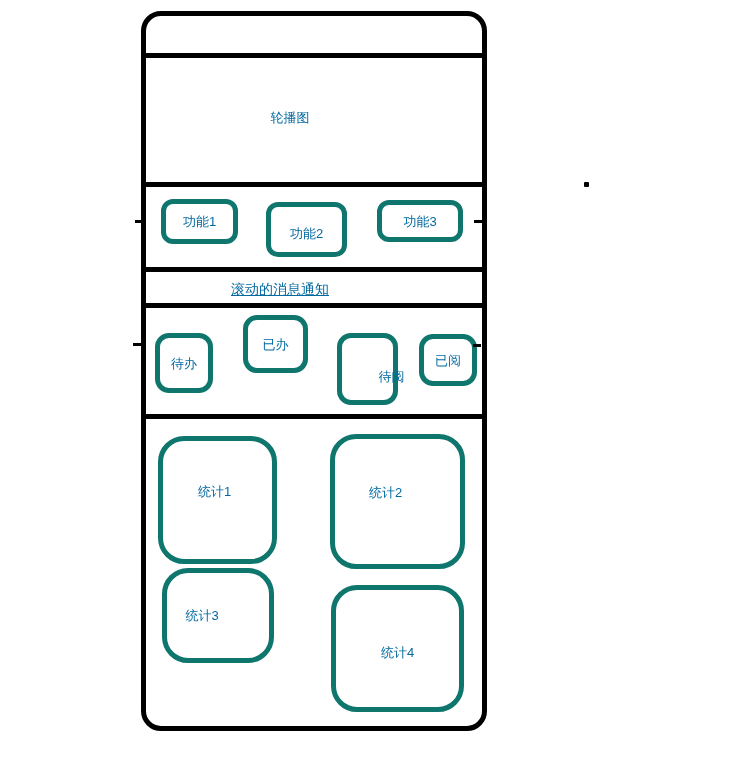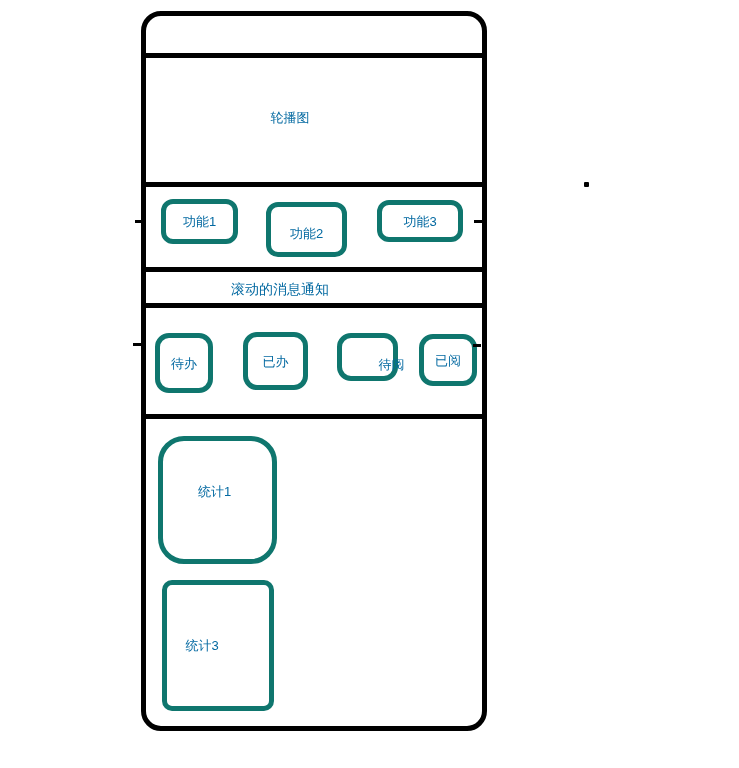--- a/index.html
+++ b/index.html
@@ -30,42 +30,42 @@
     font-size:13px; line-height:1; white-space:nowrap;
   }
   .fnbtn { border-radius:12px; }
   .fn1 { left:161px; top:199px; width:77px; height:45px; }
   .fn2 { left:266px; top:202px; width:81px; height:55px; }
   .fn3 { left:377px; top:200px; width:86px; height:42px; }
   .fn2 > span { transform:translateY(4px); }
 
   .tdbtn { border-radius:14px; }
   .td1 { left:155px; top:333px; width:58px; height:60px;text-align:right; }
-  .td2 { left:243px; top:332px; width:65px; height:58px; }
-  .td3 { left:337px; top:333px; width:61px; height:48px;padding-left:48px; }
+  .td2 { left:243px; top:315px; width:65px; height:58px; }
+  .td3 { left:337px; top:333px; width:61px; height:72px;padding-left:48px; }
   .td4 { left:419px; top:334px; width:58px; height:52px; }
   .td3 > span { transform:translateY(7px); }
 
   .stat { border-radius:26px; }
   .st1 { left:158px; top:436px; width:119px; height:128px;justify-content:center; }
   .st2 { left:330px; top:434px; width:135px; height:135px; }
-  .st3 { left:162px; top:580px; width:112px; height:131px;border-radius:10px; }
+  .st3 { left:162px; top:568px; width:112px; height:95px; }
   .st4 { left:331px; top:585px; width:133px; height:127px; }
   .st1 > span { transform:translate(-3px,-9px); }
   .st2 > span { transform:translate(-12px,-9px); }
   .st3 > span { transform:translate(-16px,0); }
   .st4 > span { transform:translateY(4px); }
 
   
   .floatlabel {
     position:absolute; transform:translate(-50%,-50%);
     font-size:13px; line-height:1; white-space:nowrap;
   }
   .carousel-label { left:290px; top:117px; }
-  .notice-label  { left:280px; top:289px; font-size:14px; }
+  .notice-label  { left:280px; top:289px; font-size:14px;text-decoration:underline; }
 
   
   .tick { position:absolute; background:#000; }
   .tk-l1 { left:135px; top:220px; width:8px; height:3px; }
   .tk-r1 { left:474px; top:220px; width:8px; height:3px; }
   .tk-l2 { left:133px; top:343px; width:9px; height:3px; }
   .tk-r2 { left:473px; top:344px; width:8px; height:3px; }
 
   
   .dot { position:absolute; left:584px; top:182px; width:5px; height:5px; background:#000; border-radius:1px; }
@@ -114,19 +114,25 @@
   </div>
   <div class="box tdbtn td4">
     <span>已阅</span>
   </div>
   <div class="tick tk-l2"></div>
   <div class="tick tk-r2"></div>
 
   <div class="box stat st1">
     <span>统计1</span>
   </div>
+  <div class="box stat st2">
+    <span>统计2</span>
+  </div>
   <div class="box stat st3">
     <span>统计3</span>
+  </div>
+  <div class="box stat st4">
+    <span>统计4</span>
   </div>
 
   <div class="dot"></div>
 
 </div>
 
 </body></html>

